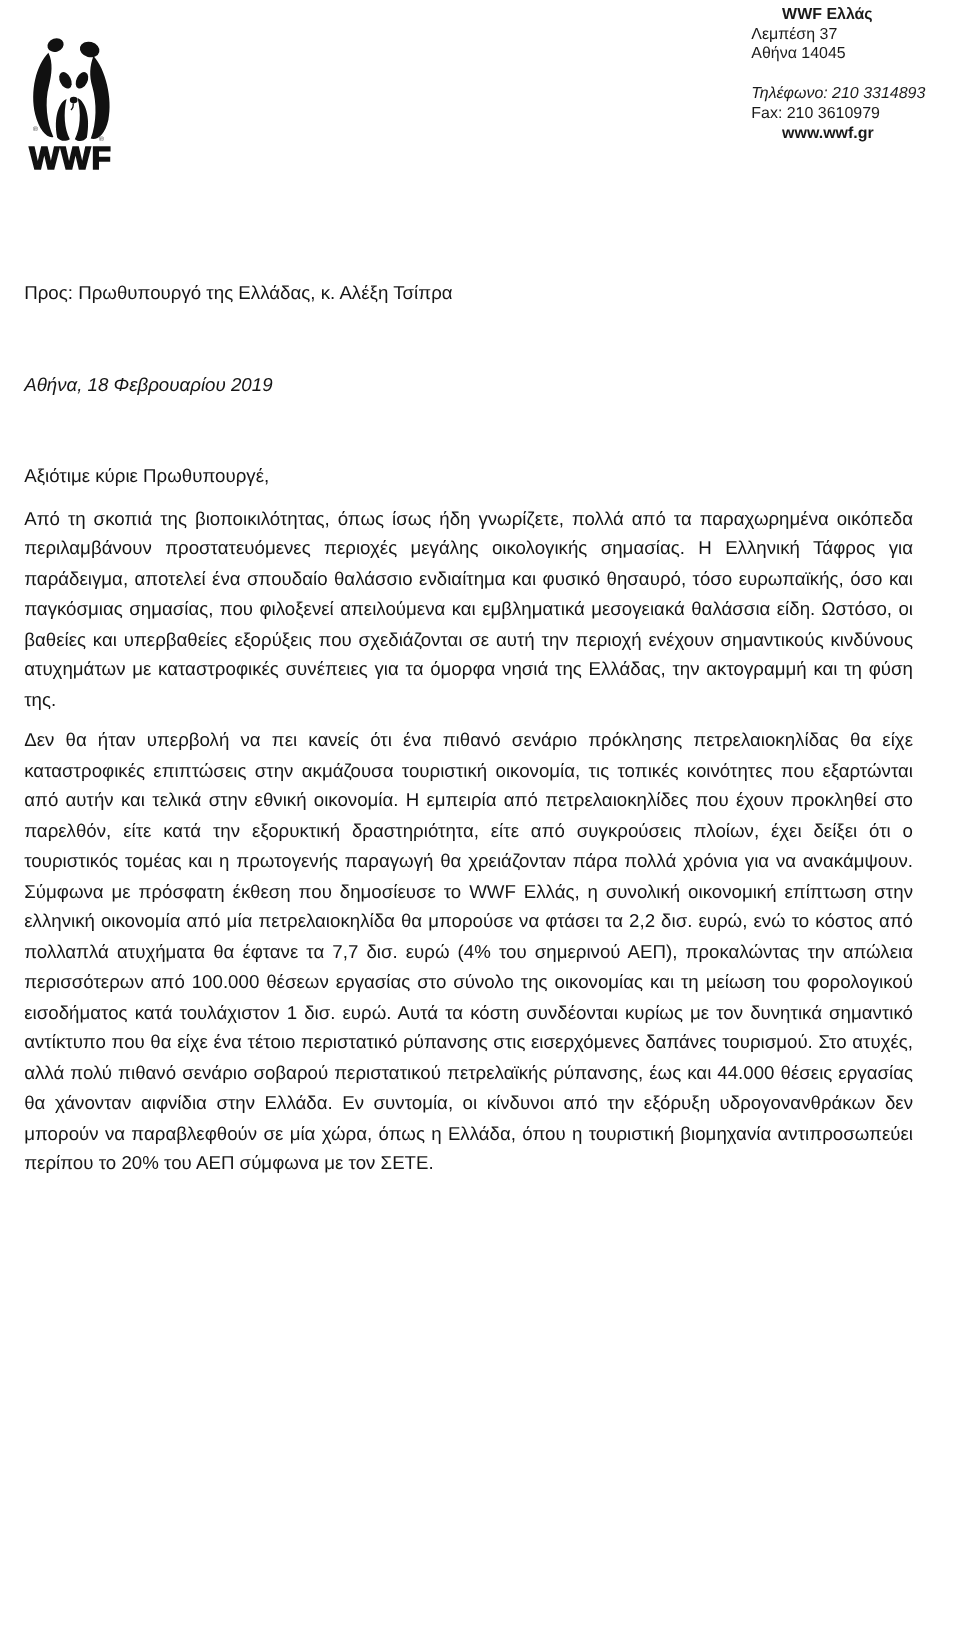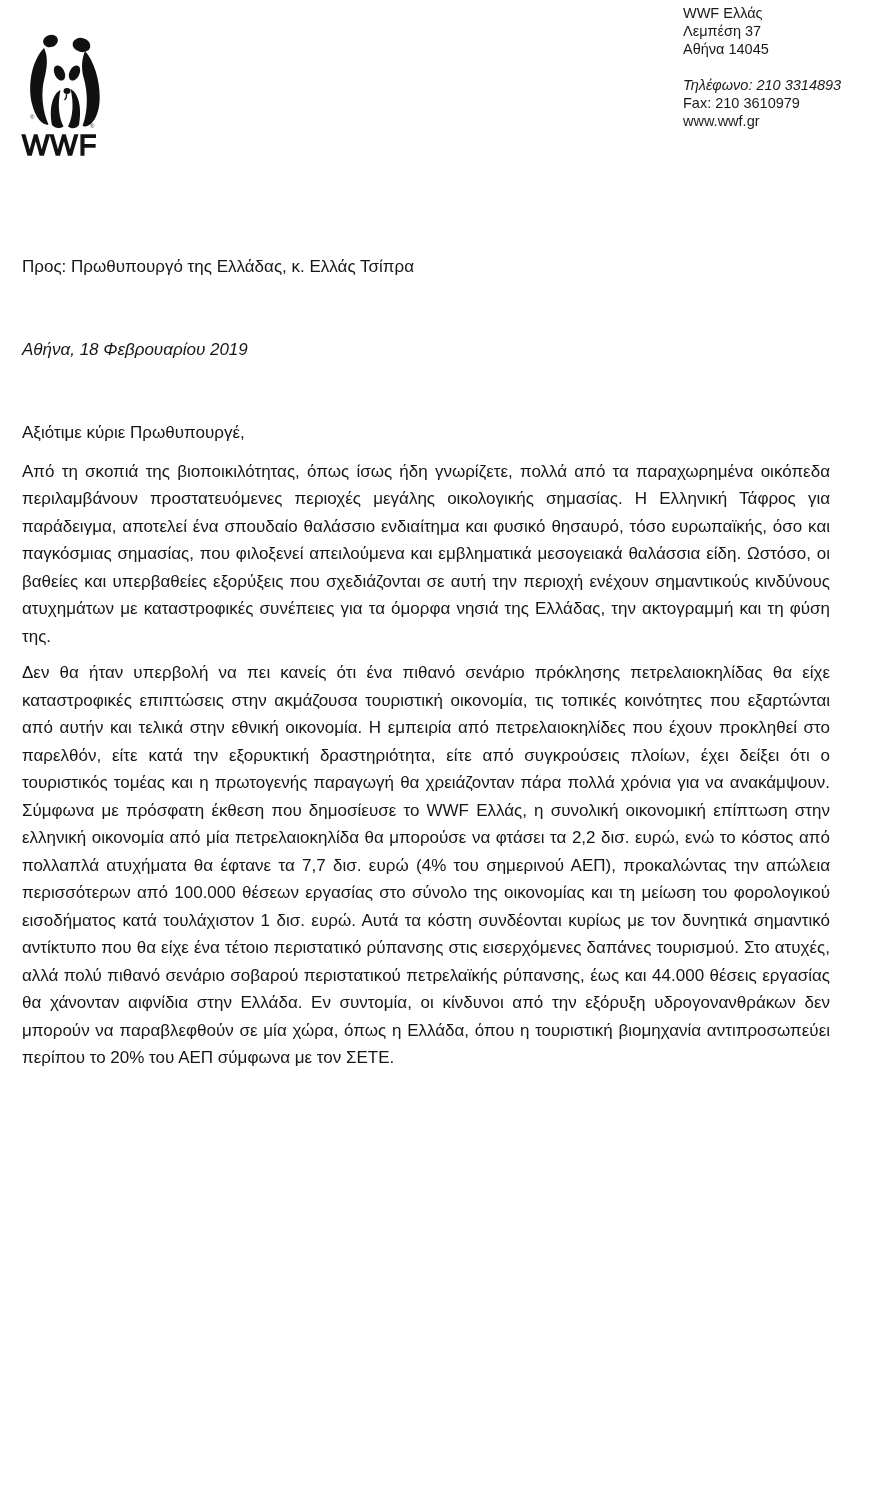--- a/index.html
+++ b/index.html
@@ -24,38 +24,38 @@
     top: 33px;
     width: 80px;
   }
   .logo-block svg { display: block; }
   .logo-block svg text { font-family: "Liberation Sans", sans-serif; }
   .wordmark {
     margin-top: 1px;
     width: 80px;
     font-size: 29px;
     line-height: 1;
-    font-weight: normal;
+    font-weight: bold;
     letter-spacing: 1px;
     color: #111111;
     -webkit-text-stroke: 1.4px #111111;
-    text-align: left;
+    text-align: right;
   }
 
   
   .contact-block {
     position: absolute;
     left: 683px;
     top: 4px;
     font-size: 14.5px;
     line-height: 18px;
     color: #1a1a1a;
     white-space: nowrap;
   }
-  .contact-block .bold { font-weight: normal; }
+  .contact-block .bold { font-weight: bold; margin-left: 28px; }
   .contact-block .phone-line { margin-top: 18px; font-style: italic; }
 
   
   .content {
     position: absolute;
     left: 22px;
     top: 253px;
     width: 808px;
     font-size: 17px;
     line-height: 27.5px;
@@ -108,20 +108,20 @@
   <div class="contact-block">
     <div class="bold">WWF Ελλάς</div>
     <div>Λεμπέση 37</div>
     <div>Αθήνα 14045</div>
     <div class="phone-line">Τηλέφωνο: 210 3314893</div>
     <div>Fax: 210 3610979</div>
     <div class="bold">www.wwf.gr</div>
   </div>
 
   <div class="content">
-    <div class="recipient-line">Προς: Πρωθυπουργό της Ελλάδας, κ. Ελλάς Τσίπρα</div>
+    <div class="recipient-line">Προς: Πρωθυπουργό της Ελλάδας, κ. Αλέξη Τσίπρα</div>
     <div class="dateline">Αθήνα, 18 Φεβρουαρίου 2019</div>
     <div class="salutation">Αξιότιμε κύριε Πρωθυπουργέ,</div>
     <p class="body-par">Από τη σκοπιά της βιοποικιλότητας, όπως ίσως ήδη γνωρίζετε, πολλά από τα παραχωρημένα οικόπεδα περιλαμβάνουν προστατευόμενες περιοχές μεγάλης οικολογικής σημασίας. Η Ελληνική Τάφρος για παράδειγμα, αποτελεί ένα σπουδαίο θαλάσσιο ενδιαίτημα και φυσικό θησαυρό, τόσο ευρωπαϊκής, όσο και παγκόσμιας σημασίας, που φιλοξενεί απειλούμενα και εμβληματικά μεσογειακά θαλάσσια είδη. Ωστόσο, οι βαθείες και υπερβαθείες εξορύξεις που σχεδιάζονται σε αυτή την περιοχή ενέχουν σημαντικούς κινδύνους ατυχημάτων με καταστροφικές συνέπειες για τα όμορφα νησιά της Ελλάδας, την ακτογραμμή και τη φύση της.</p>
     <p class="body-par">Δεν θα ήταν υπερβολή να πει κανείς ότι ένα πιθανό σενάριο πρόκλησης πετρελαιοκηλίδας θα είχε καταστροφικές επιπτώσεις στην ακμάζουσα τουριστική οικονομία, τις τοπικές κοινότητες που εξαρτώνται από αυτήν και τελικά στην εθνική οικονομία. Η εμπειρία από πετρελαιοκηλίδες που έχουν προκληθεί στο παρελθόν, είτε κατά την εξορυκτική δραστηριότητα, είτε από συγκρούσεις πλοίων, έχει δείξει ότι ο τουριστικός τομέας και η πρωτογενής παραγωγή θα χρειάζονταν πάρα πολλά χρόνια για να ανακάμψουν. Σύμφωνα με πρόσφατη έκθεση που δημοσίευσε το WWF Ελλάς, η συνολική οικονομική επίπτωση στην ελληνική οικονομία από μία πετρελαιοκηλίδα θα μπορούσε να φτάσει τα 2,2 δισ. ευρώ, ενώ το κόστος από πολλαπλά ατυχήματα θα έφτανε τα 7,7 δισ. ευρώ (4% του σημερινού ΑΕΠ), προκαλώντας την απώλεια περισσότερων από 100.000 θέσεων εργασίας στο σύνολο της οικονομίας και τη μείωση του φορολογικού εισοδήματος κατά τουλάχιστον 1 δισ. ευρώ. Αυτά τα κόστη συνδέονται κυρίως με τον δυνητικά σημαντικό αντίκτυπο που θα είχε ένα τέτοιο περιστατικό ρύπανσης στις εισερχόμενες δαπάνες τουρισμού. Στο ατυχές, αλλά πολύ πιθανό σενάριο σοβαρού περιστατικού πετρελαϊκής ρύπανσης, έως και 44.000 θέσεις εργασίας θα χάνονταν αιφνίδια στην Ελλάδα. Εν συντομία, οι κίνδυνοι από την εξόρυξη υδρογονανθράκων δεν μπορούν να παραβλεφθούν σε μία χώρα, όπως η Ελλάδα, όπου η τουριστική βιομηχανία αντιπροσωπεύει περίπου το 20% του ΑΕΠ σύμφωνα με τον ΣΕΤΕ.</p>
   </div>
 
 </div>
 
 </body></html>

